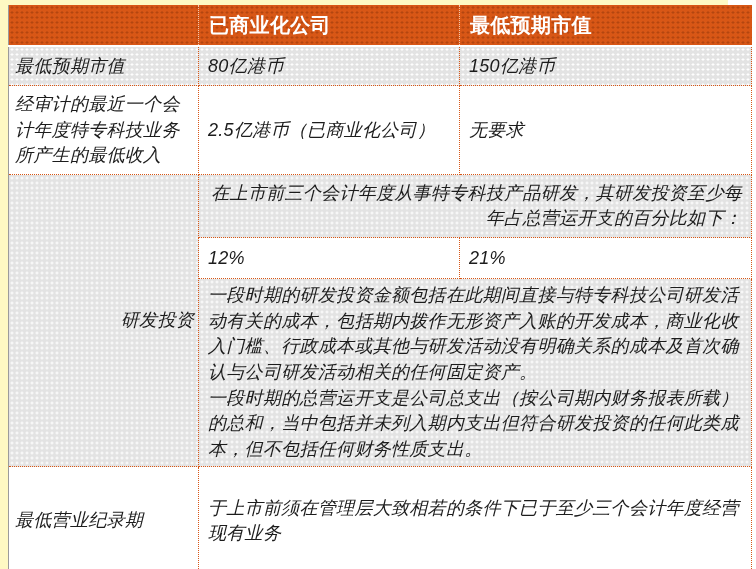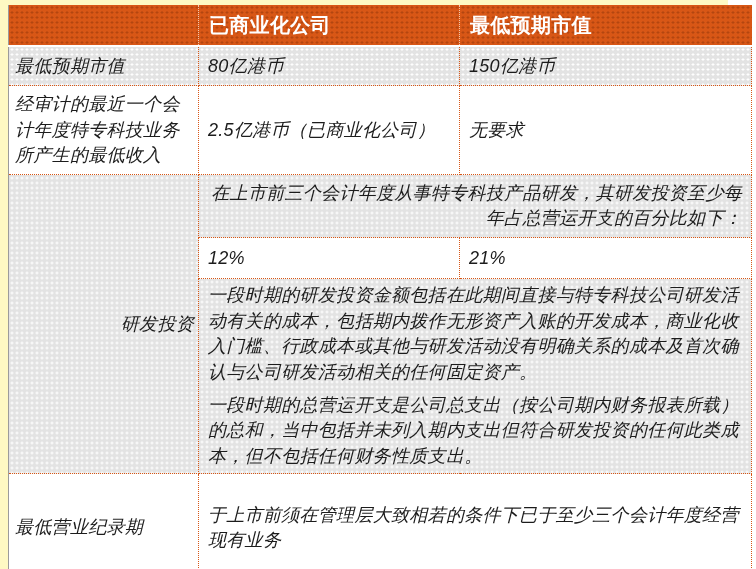--- a/index.html
+++ b/index.html
@@ -54,21 +54,21 @@
     background-image:radial-gradient(rgba(255,255,255,.95) 1px, transparent 1.3px);
     background-size:5px 5px;
   }
   .white{background:#ffffff;}
   .labelcell{padding-left:6px;padding-right:4px;}
   .r1 td{height:30px;}
   .r2 td{height:80px;}
   .intro td{height:54px;text-align:right;}
   .pct td{height:32px;}
   .notes{height:176px;vertical-align:middle;}
-  .notes .para + .para{margin-top:7px;}
+  .notes .para + .para{margin-top:0;}
   .last td{height:100px;}
 </style>
 </head>
 <body>
 
 <div class="canvas">
   <table class="req">
     <colgroup>
         <col class="c1">
         <col class="c2">

